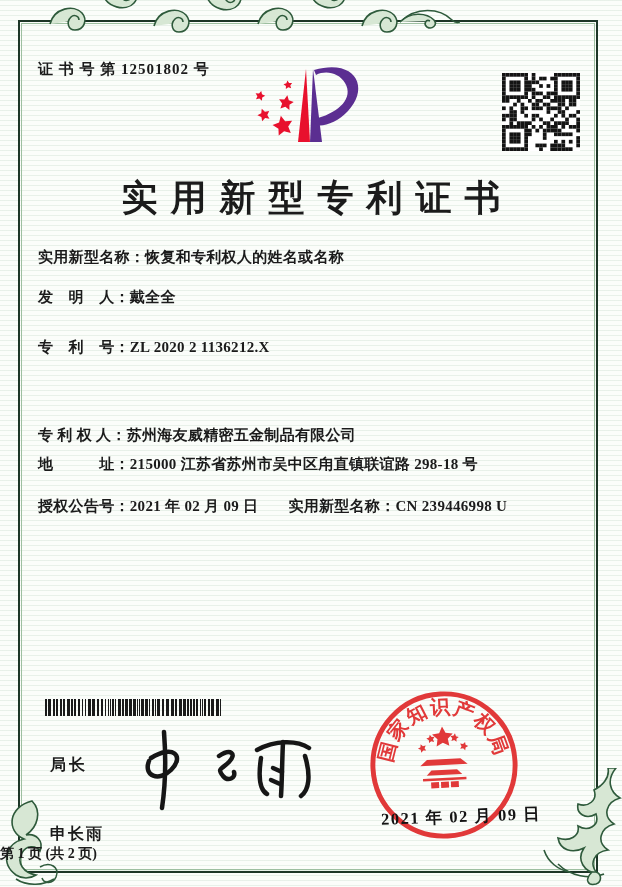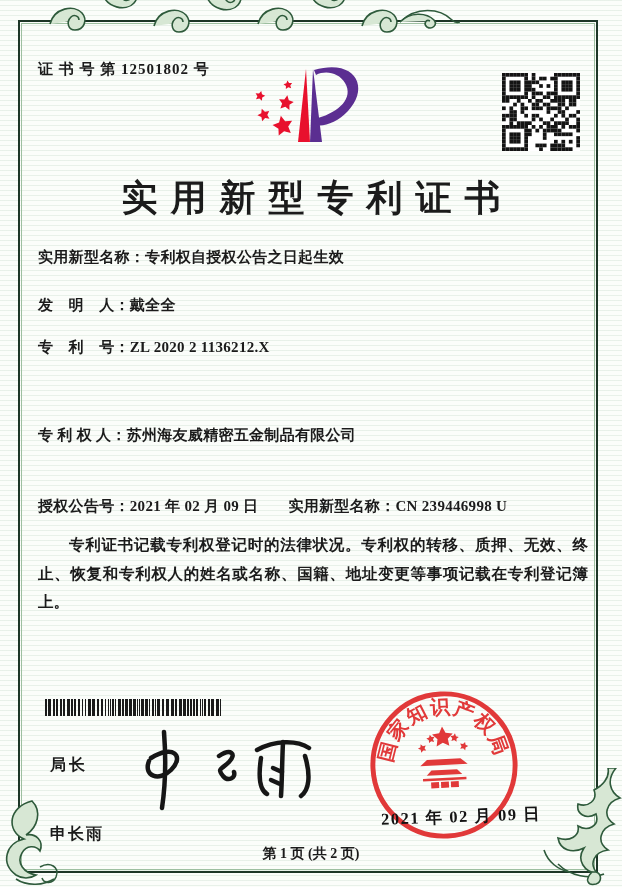--- a/index.html
+++ b/index.html
@@ -42,21 +42,21 @@
   .sig-title{position:absolute; left:50px; top:755px; font-size:16px; font-weight:700; letter-spacing:3px;}
   .sig-name{position:absolute; left:50px; top:824px; font-size:16px; font-weight:700; letter-spacing:2px;}
   .sig-script{position:absolute; left:115px; top:728px;}
   .sig-script path{stroke:#161616; stroke-width:4.5; fill:none; stroke-linecap:round; stroke-linejoin:round;}
   .seal{position:absolute; left:365px; top:686px; transform:rotate(-3deg); opacity:0.93;}
   .seal .ring{fill:none; stroke:var(--seal_red,#e02b2b); stroke-width:5;}
   .seal-fill{fill:var(--seal_red,#e02b2b);}
   .seal-text{fill:var(--seal_red,#e02b2b); font-size:20px; font-weight:700; letter-spacing:2px;}
   .seal-date{position:absolute; left:381px; top:806px; font-size:16.5px; font-weight:700;
     letter-spacing:1.5px; transform:rotate(-2deg); color:#141414; white-space:nowrap;}
-  .footer{position:absolute; left:0; right:0; top:845px; text-align:center; font-size:14px; font-weight:600;}
+  .footer{position:absolute; left:0; right:0; top:845px; font-size:14px; font-weight:600;}
 </style>
 </head>
 <body>
 
 <div id="page">
 
   <div class="frame-outer">
     <div class="frame-inner"></div>
   </div>
 
@@ -347,30 +347,30 @@
         <rect x="52.00" y="74.29" width="3.71" height="3.71"></rect>
         <rect x="55.71" y="74.29" width="3.71" height="3.71"></rect>
         <rect x="59.43" y="74.29" width="3.71" height="3.71"></rect>
         <rect x="63.14" y="74.29" width="3.71" height="3.71"></rect>
         <rect x="66.86" y="74.29" width="3.71" height="3.71"></rect>
       </g>
   </svg>
 
   <div class="title">实用新型专利证书</div>
 
-  <div class="frow" style="top:248px"><span>实用新型名称：</span><span>专利权自授权公告之日起生效</span></div>
-  <div class="frow" style="top:296px"><span>发　明　人：</span><span>戴全全</span></div>
+  <div class="frow" style="top:248px"><span>实用新型名称：</span><span>恢复和专利权人的姓名或名称</span></div>
+  <div class="frow" style="top:288px"><span>发　明　人：</span><span>戴全全</span></div>
   <div class="frow" style="top:338px"><span>专　利　号：</span><span>ZL 2020 2 1136212.X</span></div>
   <div class="frow" style="top:426px"><span>专 利 权 人：</span><span>苏州海友威精密五金制品有限公司</span></div>
+  <div class="frow" style="top:455px"><span>地　　　址：</span><span>215000 江苏省苏州市吴中区甪直镇联谊路 298-18 号</span></div>
   <div class="frow" style="top:497px">
     <span>授权公告号：</span><span>2021 年 02 月 09 日</span><span class="sep"></span><span>实用新型名称：</span><span>CN 239446998 U</span>
   </div>
 
   <div class="paras">
-    <p>专利证书记载专利权登记时的法律状况。专利权的转移、质押、无效、终止、恢复和专利权人的姓名或名称、国籍、地址变更等事项记载在专利登记簿上。</p>
   </div>
 
   <div class="barcode">
       <i class="b" style="width: 2px;"></i>
       <i style="width: 1px;"></i>
       <i class="b" style="width: 3px;"></i>
       <i style="width: 2px;"></i>
       <i class="b" style="width: 2px;"></i>
       <i style="width: 1px;"></i>
       <i class="b" style="width: 2px;"></i>

